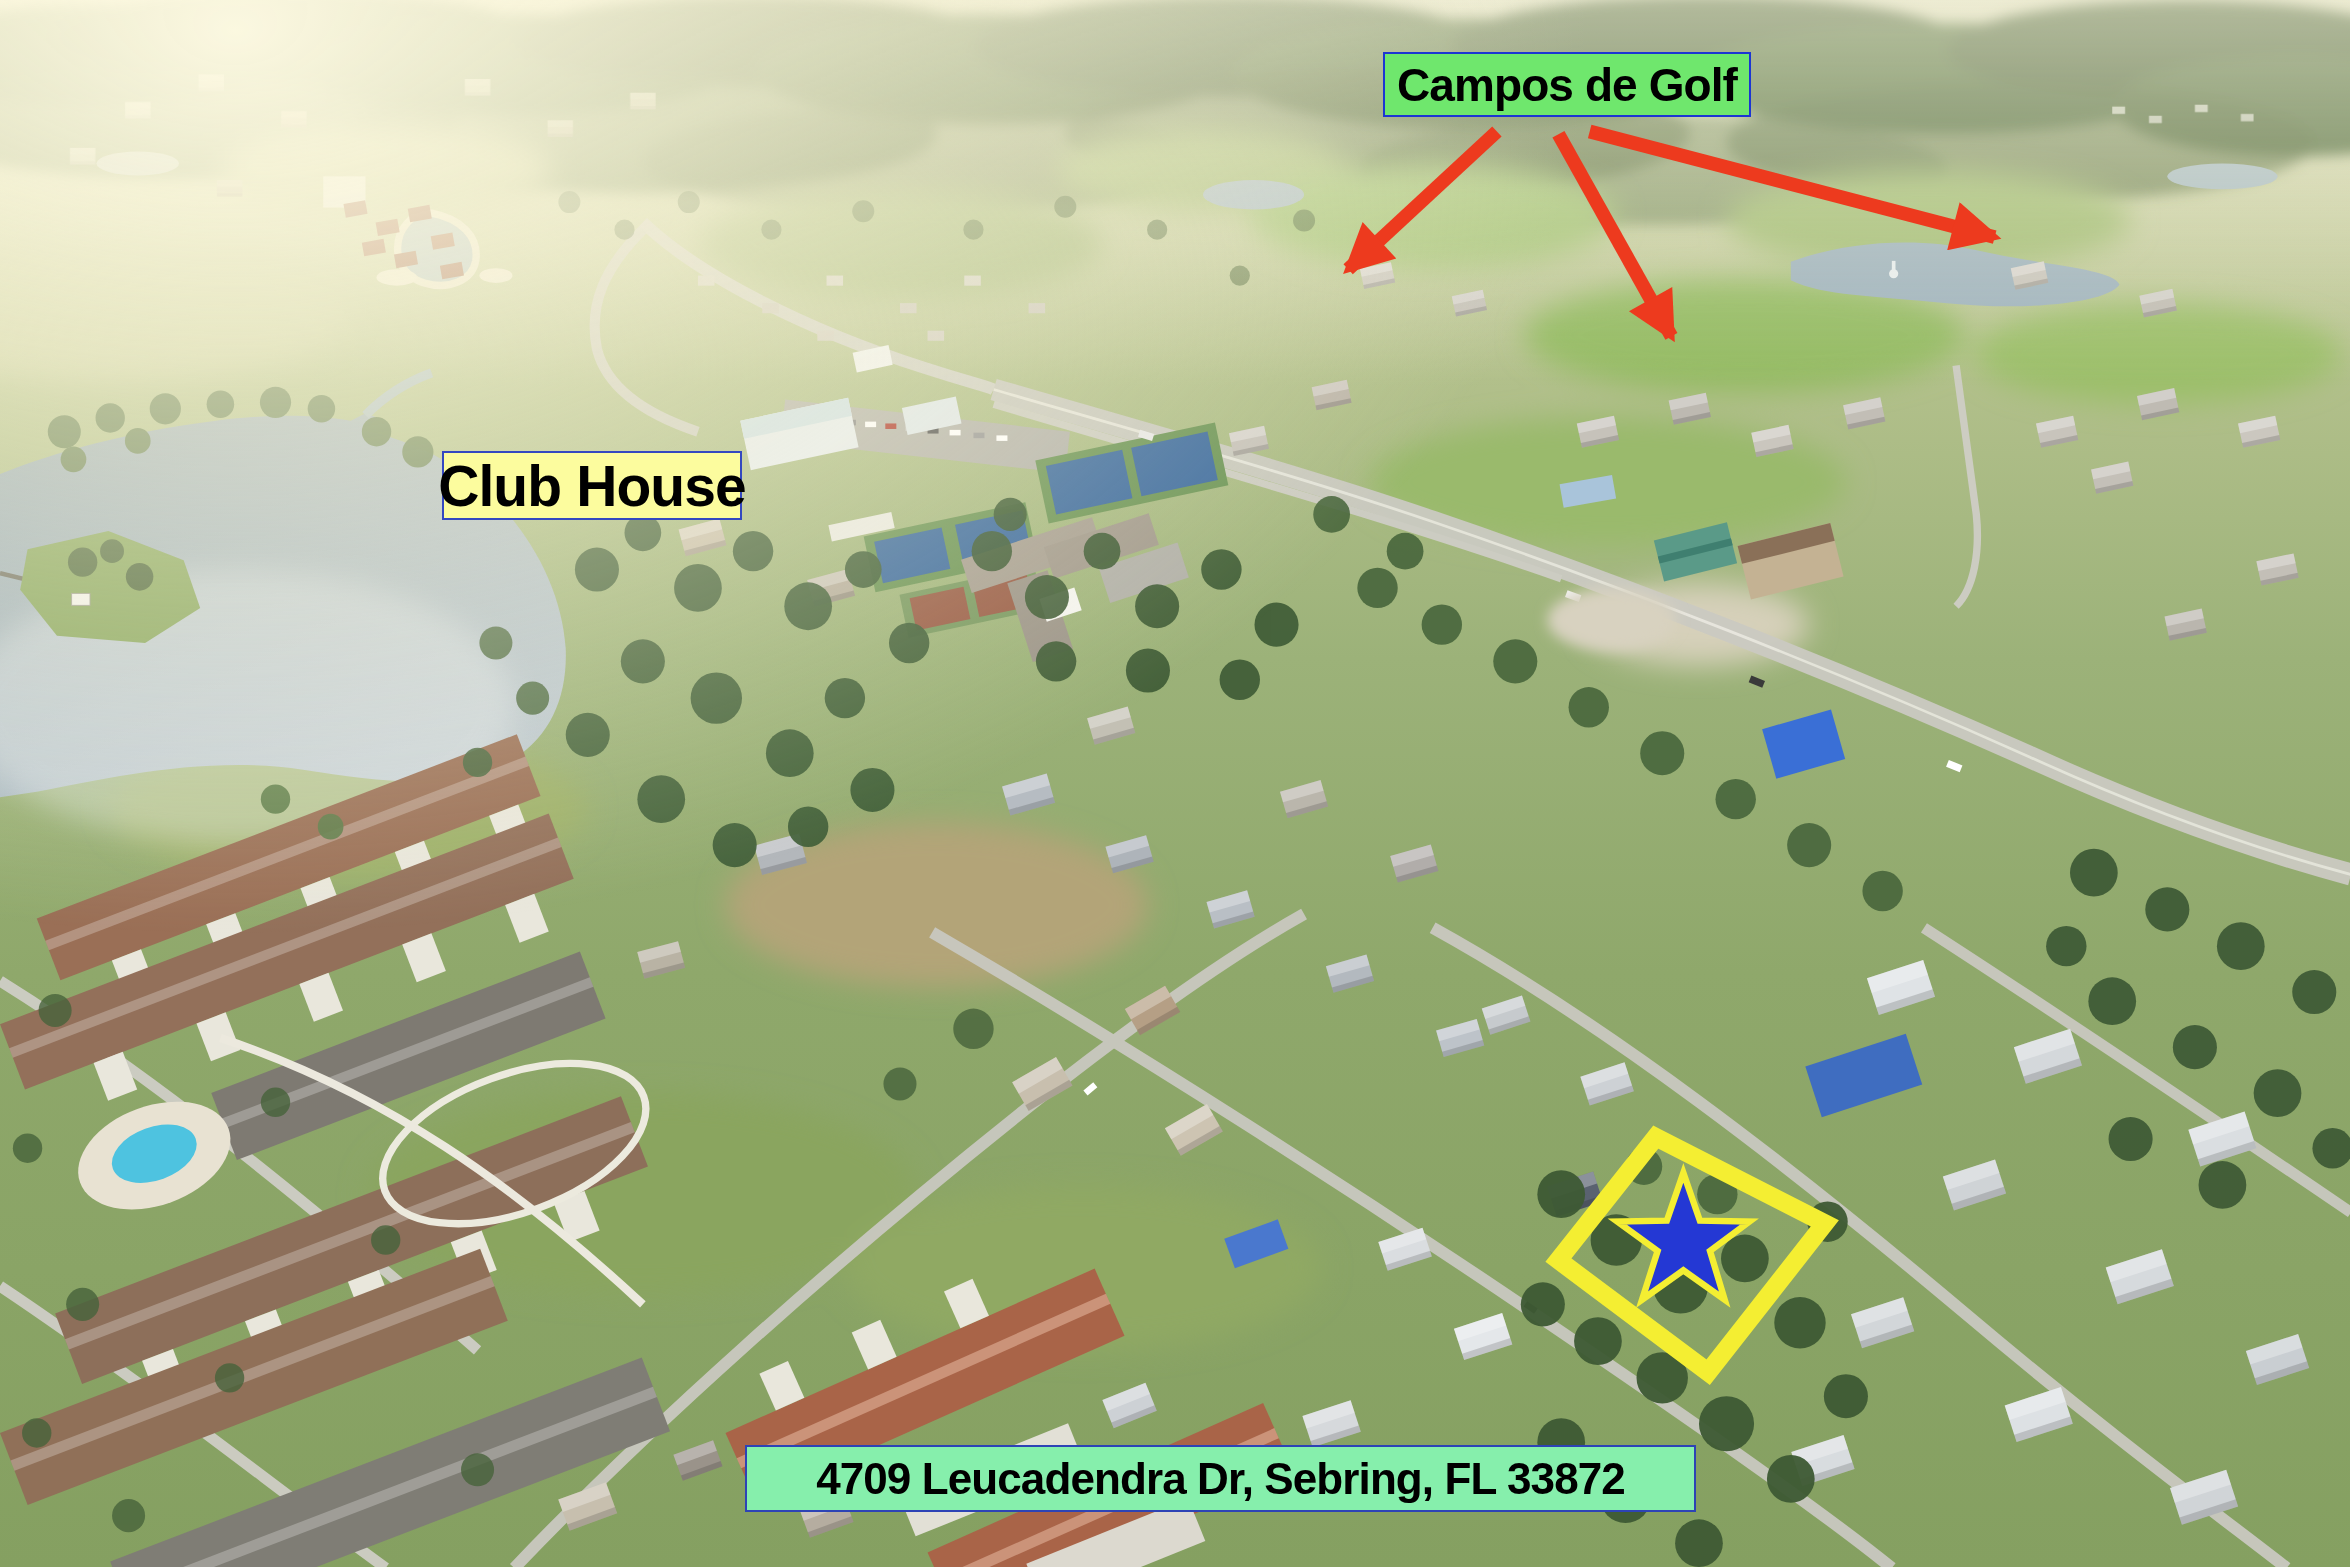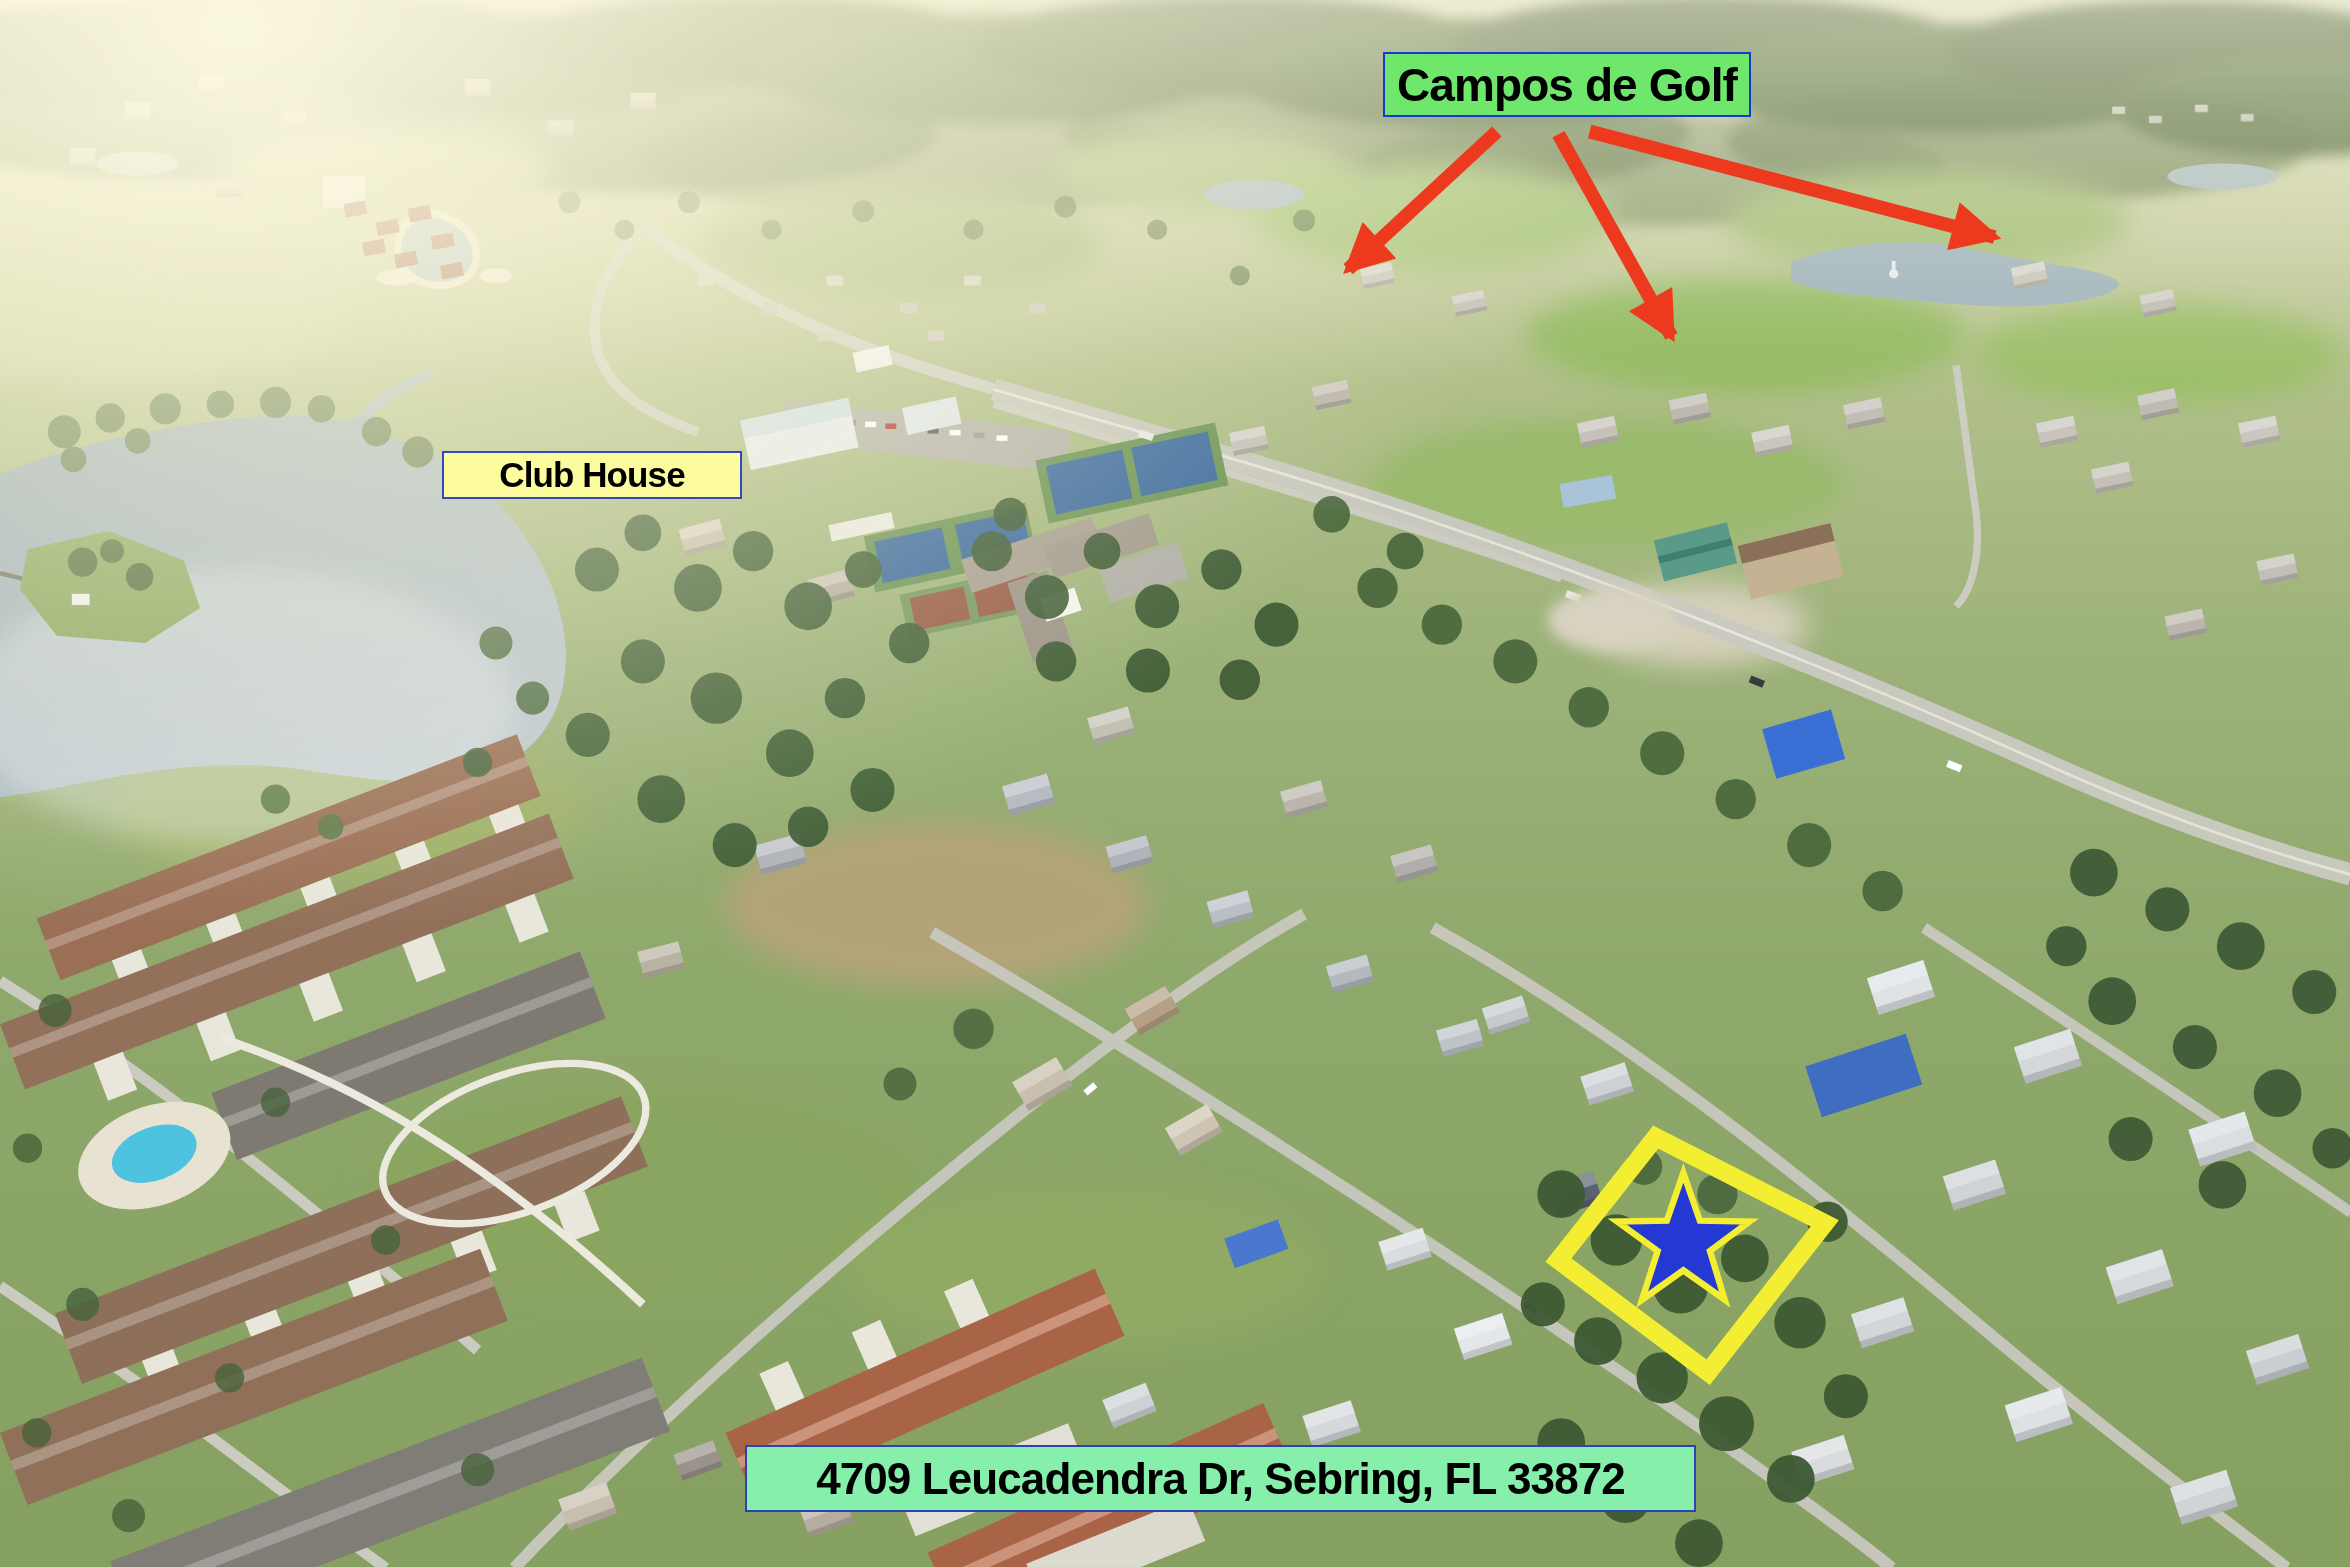--- a/index.html
+++ b/index.html
@@ -4,21 +4,21 @@
 <style>
   html,body{margin:0;padding:0;background:#222;}
   .stage{position:relative;width:2351px;height:1568px;overflow:hidden;
          font-family:"Liberation Sans","DejaVu Sans",sans-serif;}
   .stage svg.bg{position:absolute;left:0;top:0;width:2351px;height:1568px;}
   .stage svg.overlay{position:absolute;left:0;top:0;width:2351px;height:1568px;pointer-events:none;}
   .callout{position:absolute;display:flex;align-items:center;justify-content:center;
            box-sizing:border-box;border:2.8px solid #2239bb;color:#000;font-weight:bold;
            white-space:nowrap;letter-spacing:-0.9px;}
   .callout-golf{left:1383px;top:52px;width:368px;height:65px;font-size:46px;}
-  .callout-club{left:442px;top:451px;width:300px;height:48px;font-size:35px;}
+  .callout-club{left:442px;top:451px;width:300px;height:69px;font-size:57px;}
   .callout-addr{left:745px;top:1445px;width:951px;height:67px;font-size:44px;}
 </style>
 </head>
 <body>
 
 <div class="stage">
 
   <svg class="bg" viewBox="0 0 2560 1707" preserveAspectRatio="none" xmlns="http://www.w3.org/2000/svg">
     <defs>
       <linearGradient id="gBase" x1="0" y1="0" x2="0" y2="1">

